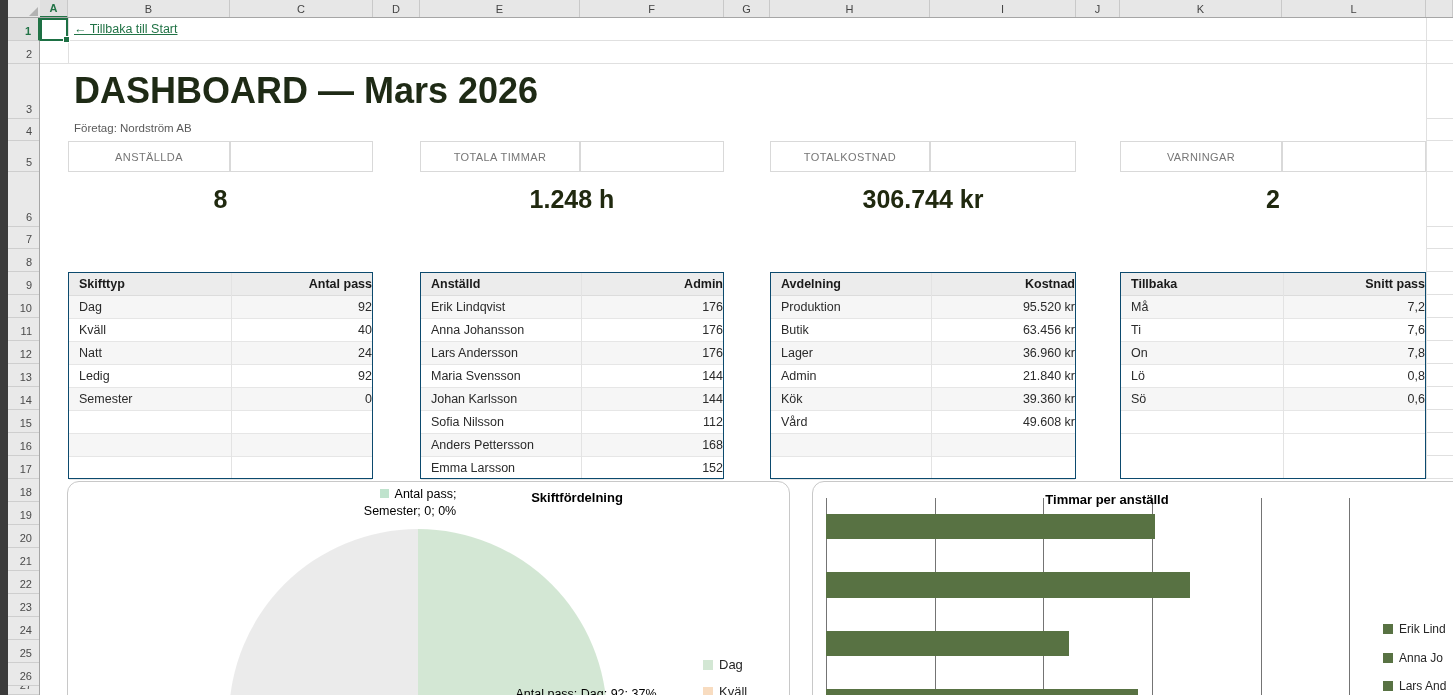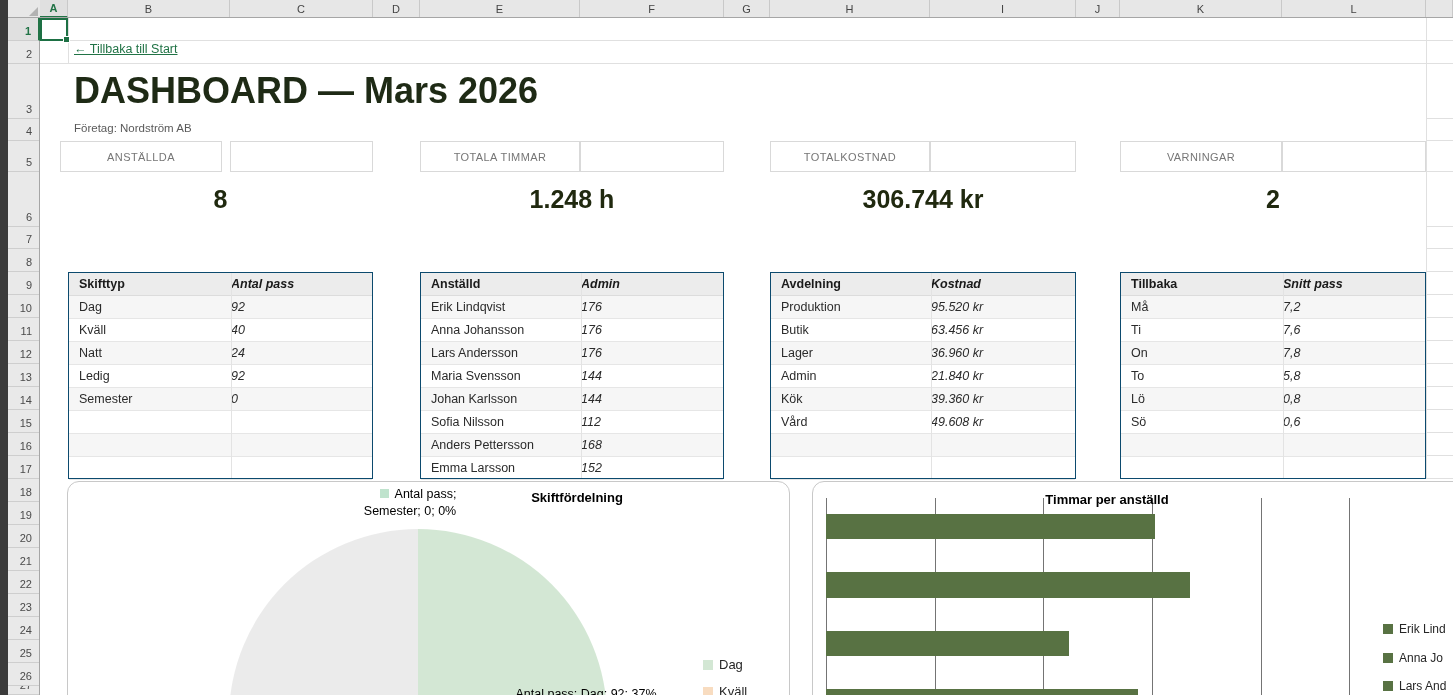--- a/index.html
+++ b/index.html
@@ -17,36 +17,36 @@
   .head-underline{left:8px;top:17px;width:1445px;height:1px;background:#a6a6a6;}
   .rowheads{left:8px;top:18px;width:32px;background:#e9e9e9;border-right:1px solid #a6a6a6;box-sizing:border-box;}
   .rh{height:23px;box-sizing:border-box;border-bottom:1px solid #cecece;font-size:11px;color:#4a4a4a;
       display:flex;align-items:flex-end;justify-content:flex-end;padding:0 7px 3px 0;}
   .rh.sel{background:#e0e0e0;border-right:2px solid #217346;color:#217346;font-weight:bold;margin-right:-1px;}
   .gl{background:#e0e0e0;}
   .mstrip{left:1426px;top:18px;width:27px;height:461px;border-left:1px solid #e0e0e0;box-sizing:border-box;}
   .mstrip div{box-sizing:border-box;border-bottom:1px solid #e0e0e0;height:23px;}
   
   .backlink{left:74px;top:18px;height:23px;line-height:23px;font-size:12.5px;color:#217346;
-            text-decoration:underline;display:block;margin-top:20px;}
+            text-decoration:underline;display:block;}
   .title{left:74px;top:66px;width:700px;height:50px;line-height:50px;font-size:36px;font-weight:bold;color:#1e2a15;}
   .company{left:74px;top:122px;width:420px;font-size:11.5px;color:#5a5a5a;}
   .kbox{top:141px;height:31px;border:1px solid #d9d9d9;box-sizing:border-box;background:#fff;}
   .klabel{display:flex;align-items:center;justify-content:center;font-size:11px;letter-spacing:.4px;color:#767676;}
   .kval{top:172px;height:55px;line-height:55px;text-align:center;font-size:25px;font-weight:bold;color:#20290f;}
   
   .tbl{top:272px;border:1px solid #0c4a6e;box-sizing:border-box;background:#fff;}
   .tbl::after{content:"";position:absolute;top:0;bottom:0;width:1px;background:#e3e3e3;}
   .t1::after{left:162px;} .t2::after{left:160px;} .t3::after{left:160px;} .t4::after{left:162px;}
   .th{height:23px;box-sizing:border-box;background:#ececec;border-bottom:1px solid #dcdcdc;position:relative;
       font-weight:bold;color:#1a1a1a;font-size:12.5px;}
   .trow{height:23px;box-sizing:border-box;border-bottom:1px solid #e6e6e6;position:relative;font-size:12.5px;color:#2b2b2b;}
   .trow:nth-child(even){background:#f6f6f6;}
   .tl{display:inline-block;padding-left:10px;line-height:22px;}
-  .tv{position:absolute;top:0;line-height:22px;text-align:left;font-style:italic;}
+  .tv{position:absolute;top:0;line-height:22px;text-align:right;}
   .t1 .tv{left:162px;width:141px;} .t2 .tv{left:160px;width:142px;}
   .t3 .tv{left:160px;width:144px;} .t4 .tv{left:162px;width:142px;}
   
   .chart{top:481px;height:300px;background:#fff;border:1.5px solid #c8c8c8;border-radius:12px;
          box-sizing:border-box;overflow:hidden;}
   .ctitle{font-size:13px;font-weight:bold;color:#000;text-align:center;}
   .pie{border-radius:50%;}
   .plabel{font-size:12.5px;color:#000;text-align:center;white-space:nowrap;}
   .swatch{display:inline-block;width:9px;height:9px;}
   .legend-item{display:flex;align-items:center;gap:6px;font-size:13px;color:#262626;white-space:nowrap;}
@@ -127,21 +127,21 @@
     <div></div>
     <div></div>
     <div></div>
 </div>
 
 <a href="#" class="abs backlink">← Tillbaka till Start</a>
 
 <div class="abs title">DASHBOARD — Mars 2026</div>
 <div class="abs company">Företag: Nordström AB</div>
 
-<div class="abs kbox klabel" style="left:60px;width:162px">ANSTÄLLDA</div>
+<div class="abs kbox klabel" style="left:68px;width:162px">ANSTÄLLDA</div>
 <div class="abs kbox" style="left:230px;width:143px"></div>
 <div class="abs kval" style="left:68px;width:305px">8</div>
 
 <div class="abs kbox klabel" style="left:420px;width:160px">TOTALA TIMMAR</div>
 <div class="abs kbox" style="left:580px;width:144px"></div>
 <div class="abs kval" style="left:420px;width:304px">1.248 h</div>
 
 <div class="abs kbox klabel" style="left:770px;width:160px">TOTALKOSTNAD</div>
 <div class="abs kbox" style="left:930px;width:146px"></div>
 <div class="abs kval" style="left:770px;width:306px">306.744 kr</div>
@@ -196,21 +196,20 @@
 </div>
 
 <div class="abs tbl t4" style="left:1120px;width:306px;height:207px">
   <div class="th">
     <span class="tl">Tillbaka</span>
     <span class="tv">Snitt pass</span>
   </div>
   <div class="trow"><span class="tl">Må</span><span class="tv">7,2</span></div>
   <div class="trow"><span class="tl">Ti</span><span class="tv">7,6</span></div>
   <div class="trow"><span class="tl">On</span><span class="tv">7,8</span></div>
-  <div class="trow"><span class="tl">To</span><span class="tv">5,8</span></div>
   <div class="trow"><span class="tl">Lö</span><span class="tv">0,8</span></div>
   <div class="trow"><span class="tl">Sö</span><span class="tv">0,6</span></div>
   <div class="trow"></div>
 </div>
 
 <div class="abs chart" style="left:67px;width:723px">
   <div class="abs" style="left:250px;top:3px;width:200px;height:17px;display:flex;align-items:center;justify-content:center;gap:6px">
     <span class="swatch" style="background: rgb(191, 227, 205);"></span>
     <span class="plabel">Antal pass;</span>
   </div>

